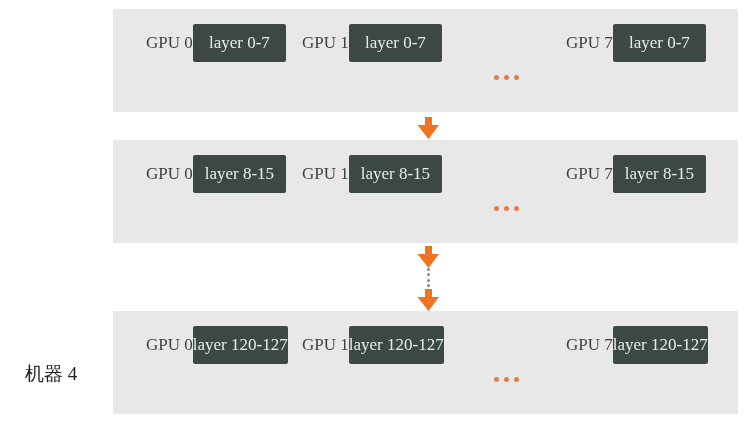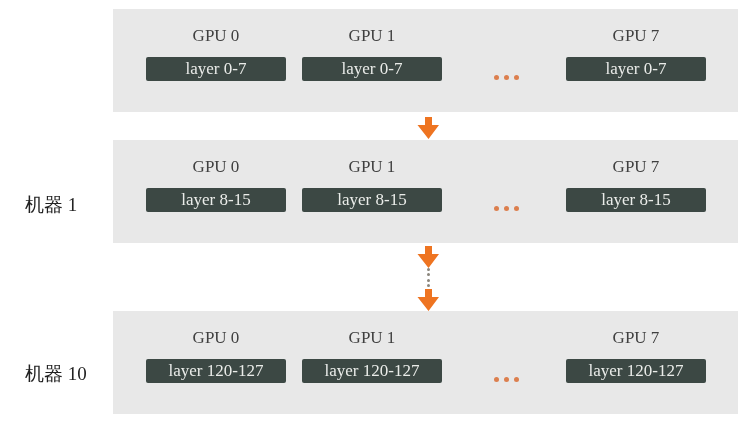--- a/index.html
+++ b/index.html
@@ -17,29 +17,29 @@
     font-size:19px;line-height:26px;
     color:var(--machine-label-text,#222);
     white-space:nowrap;
   }
   .panel{
     position:absolute;left:113px;width:625px;height:103px;
     background:var(--panel-bg,#e8e8e8);
   }
   .gpu-col{
     position:absolute;top:15px;width:140px;
-    display:flex;flex-direction:column;align-items:center;
+    display:flex;flex-direction:row;align-items:center;
   }
   .gpu-label{
     font-size:17px;line-height:24px;height:24px;
     color:var(--gpu-label-text,#3f3f3f);
     white-space:nowrap;
   }
   .layer-box{
-    margin-top:9px;width:140px;height:24px;
+    width:140px;height:38px;
     background:var(--layer-box-bg,#3c4844);
     border-radius:2px;
     display:flex;align-items:center;justify-content:center;
   }
   .layer-box span{
     font-size:17px;color:var(--layer-box-text,#eaece9);white-space:nowrap;
   }
   .h-dots{
     position:absolute;left:363px;top:62px;width:60px;height:12px;
     display:flex;align-items:center;justify-content:center;gap:5px;
@@ -57,22 +57,21 @@
   .v-dots i{
     width:3px;height:3px;border-radius:50%;
     background:var(--connector-dots,#8a857c);
   }
 </style>
 </head>
 <body>
 
 <div class="canvas">
 
-  <div class="machine-label" style="top:192px">机器 1</div>
-  <div class="machine-label" style="top:361px">机器 10</div>
+  <div class="machine-label" style="top:361px">机器 4</div>
 
   <div class="panel" style="top:9px">
     <div class="gpu-col" style="left:33px">
       <div class="gpu-label">GPU 0</div>
       <div class="layer-box">
           <span>layer 0-7</span>
         </div>
     </div>
     <div class="gpu-col" style="left:189px">
       <div class="gpu-label">GPU 1</div>

